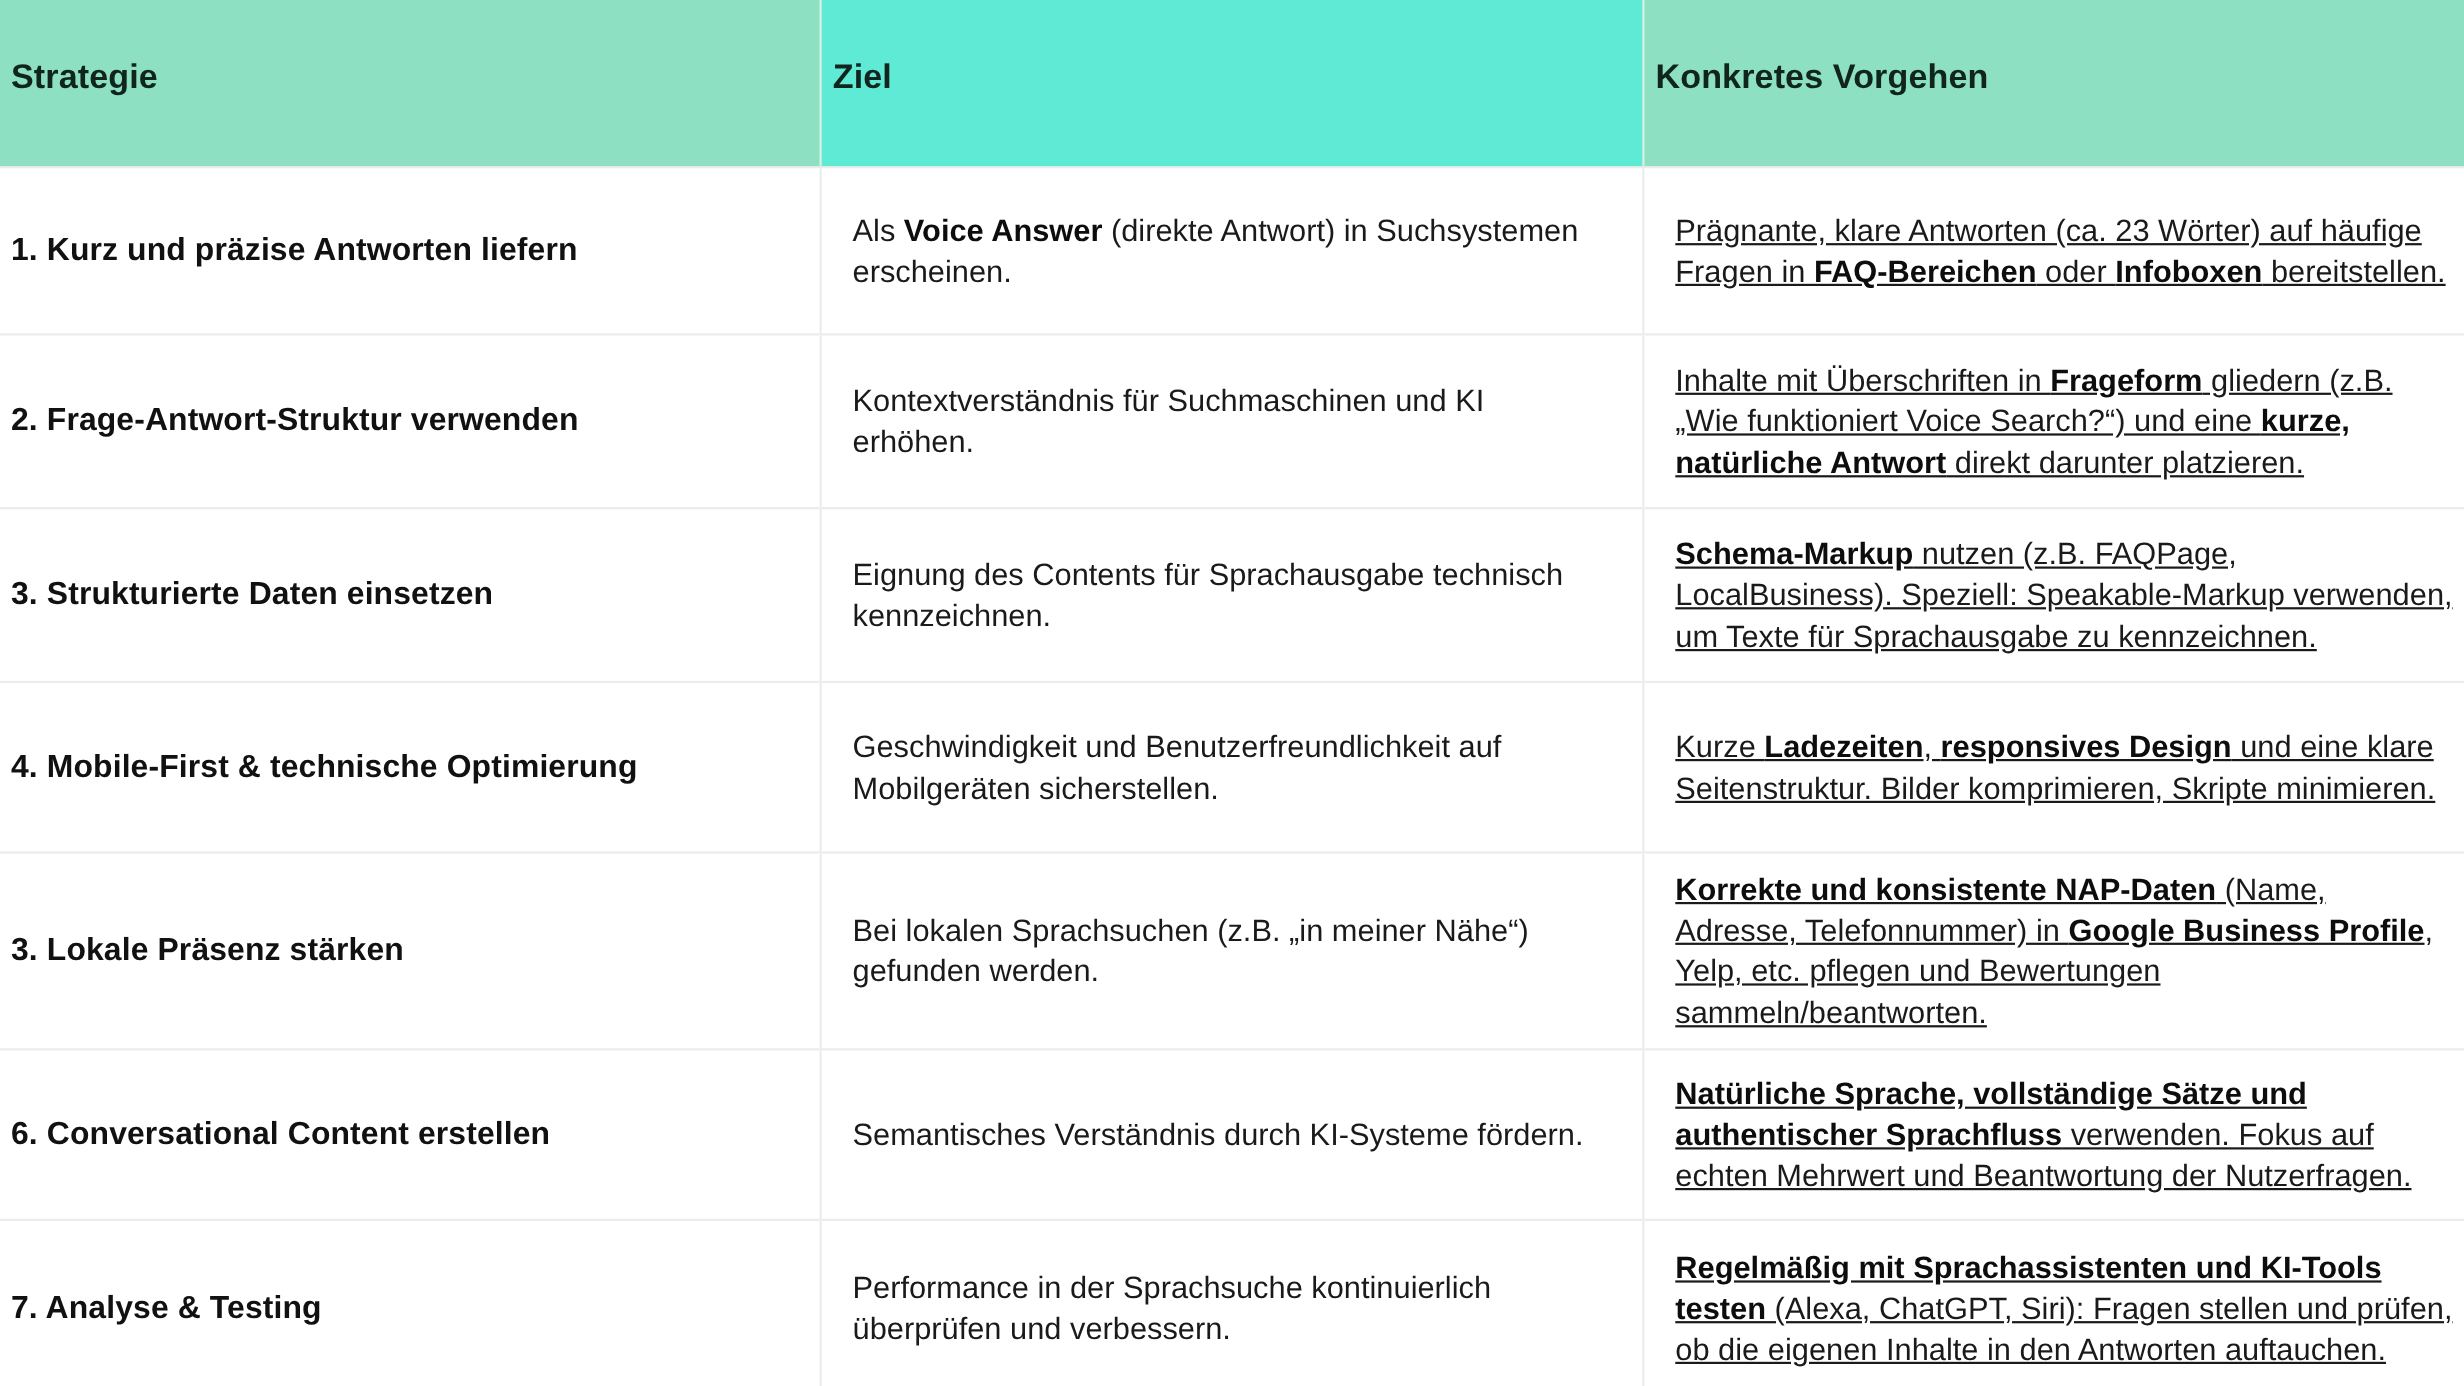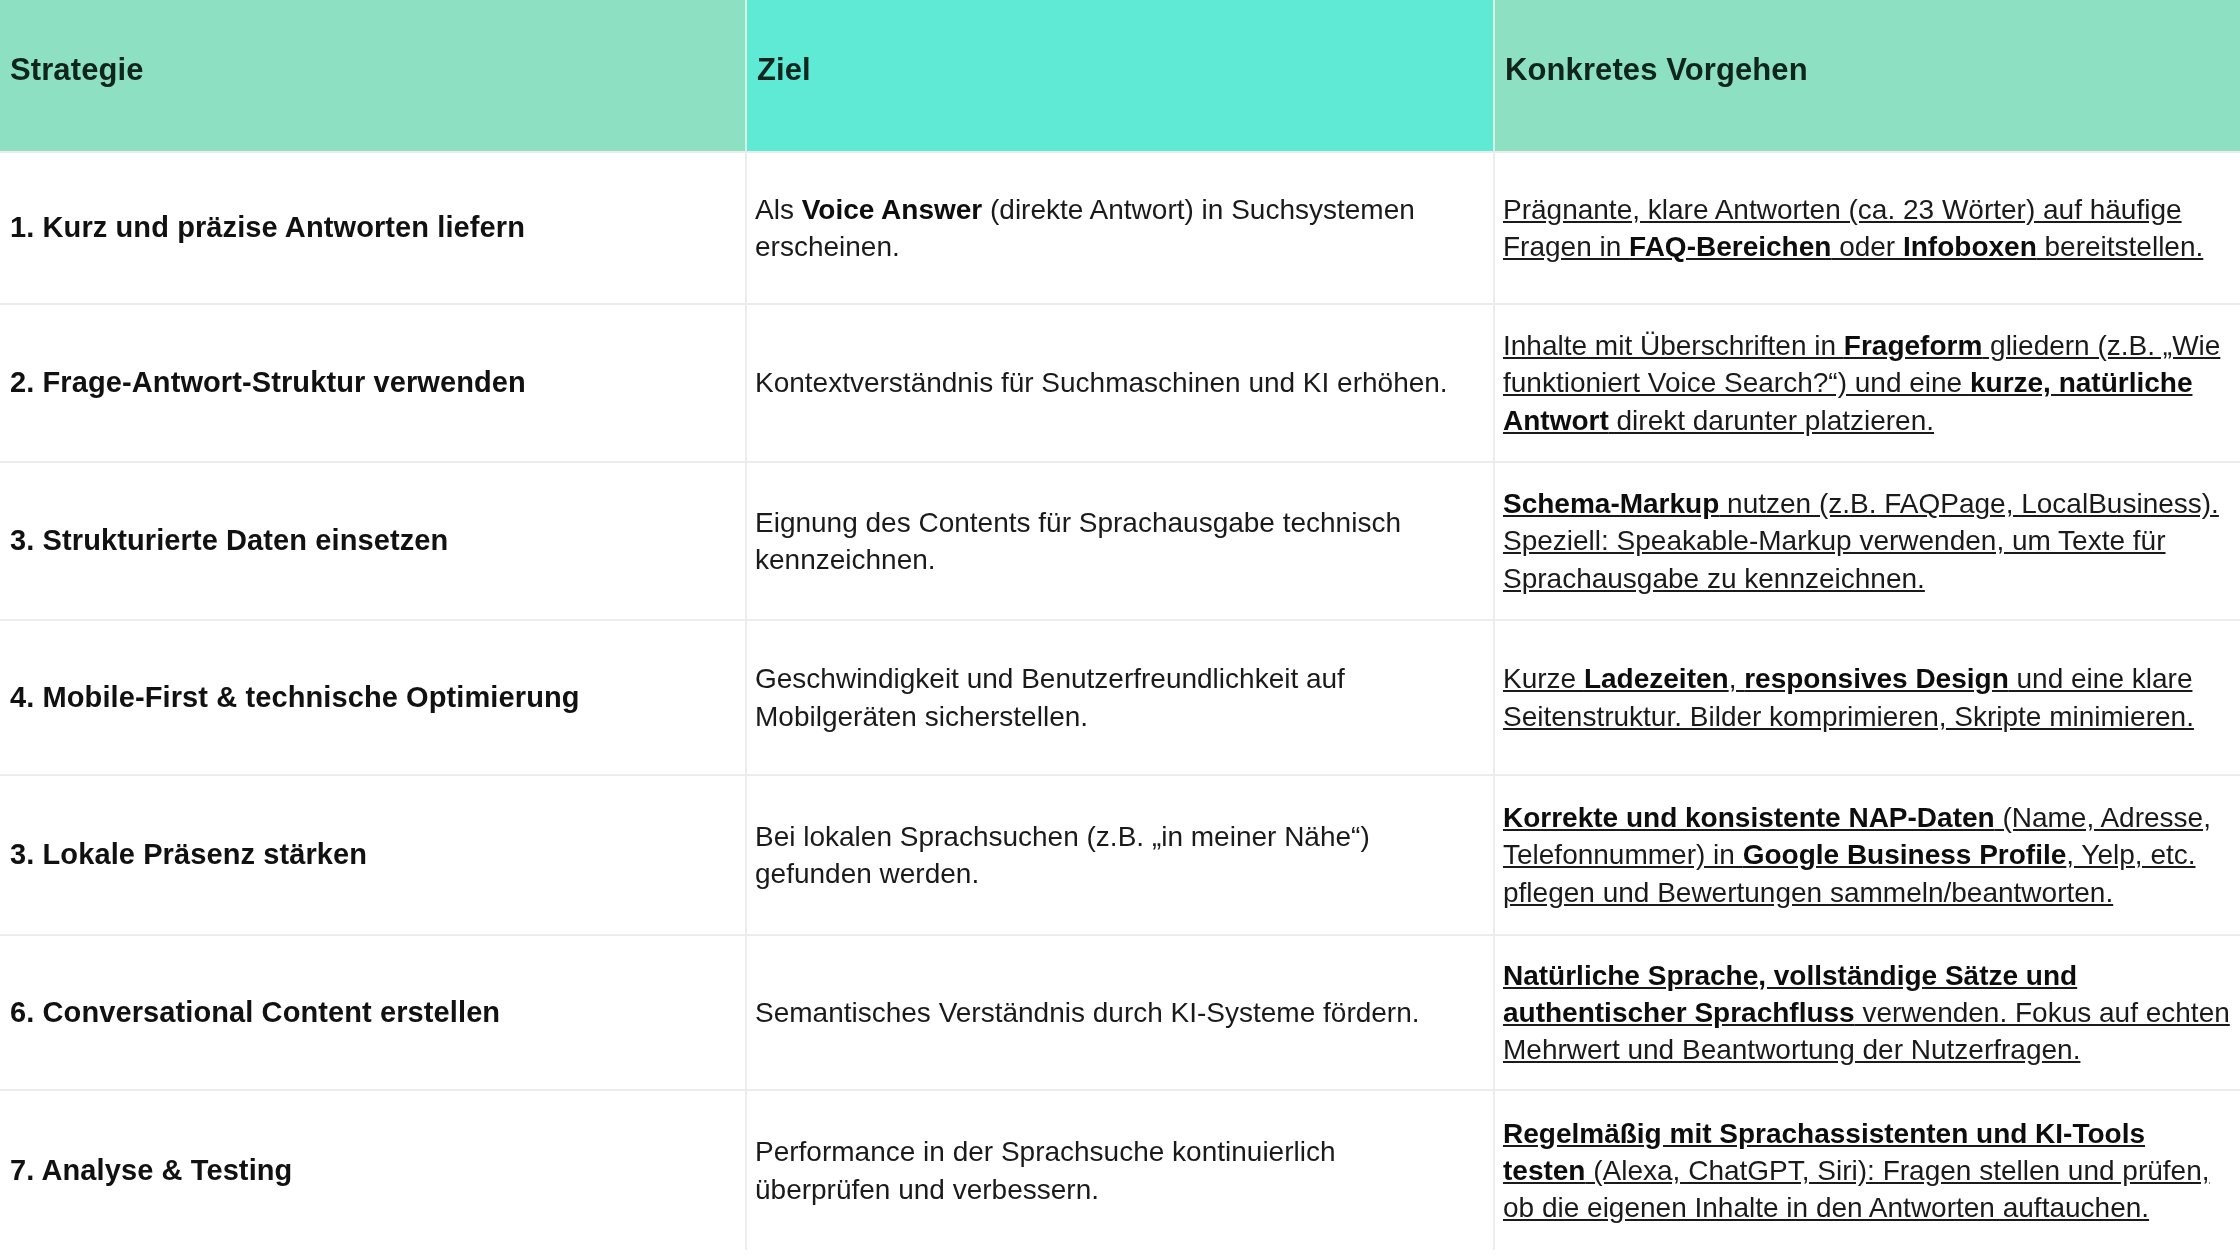--- a/index.html
+++ b/index.html
@@ -61,21 +61,21 @@
     line-height: 1.28;
     color: #111111;
     letter-spacing: 0.1px;
   }
   td.cell-ziel,
   td.cell-vorgehen {
     font-size: 28px;
     font-weight: 400;
     line-height: 1.33;
     color: #1a1a1a;
-    padding-left: 8px;
+    padding-left: 28px;
   }
   td.cell-ziel   { padding-right: 34px; }
   td.cell-vorgehen { padding-right: 10px; text-decoration: underline; }
 
   td .rt b { font-weight: 700; color: #0d0d0d; }
   td .rt   { display: block; }
 
   
   tr.r1 td { height: 152px; }
   tr.r2 td { height: 158px; }

